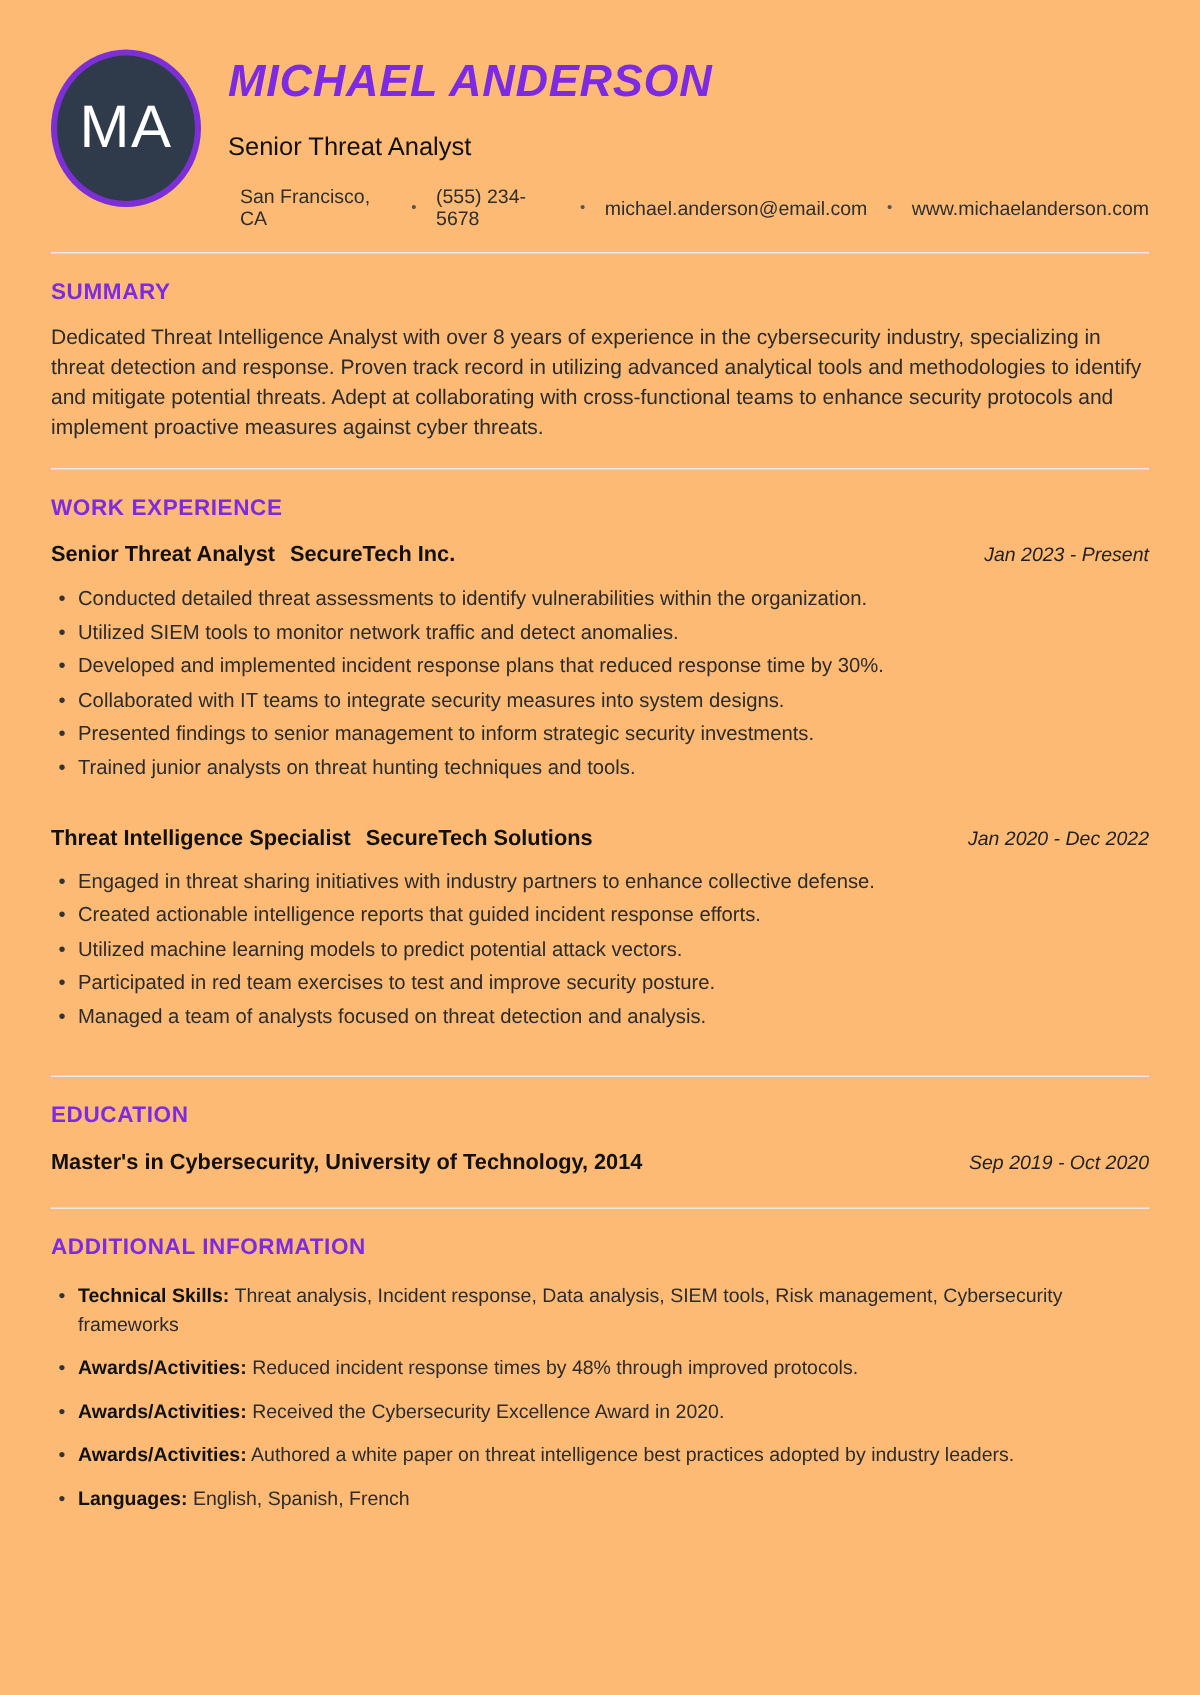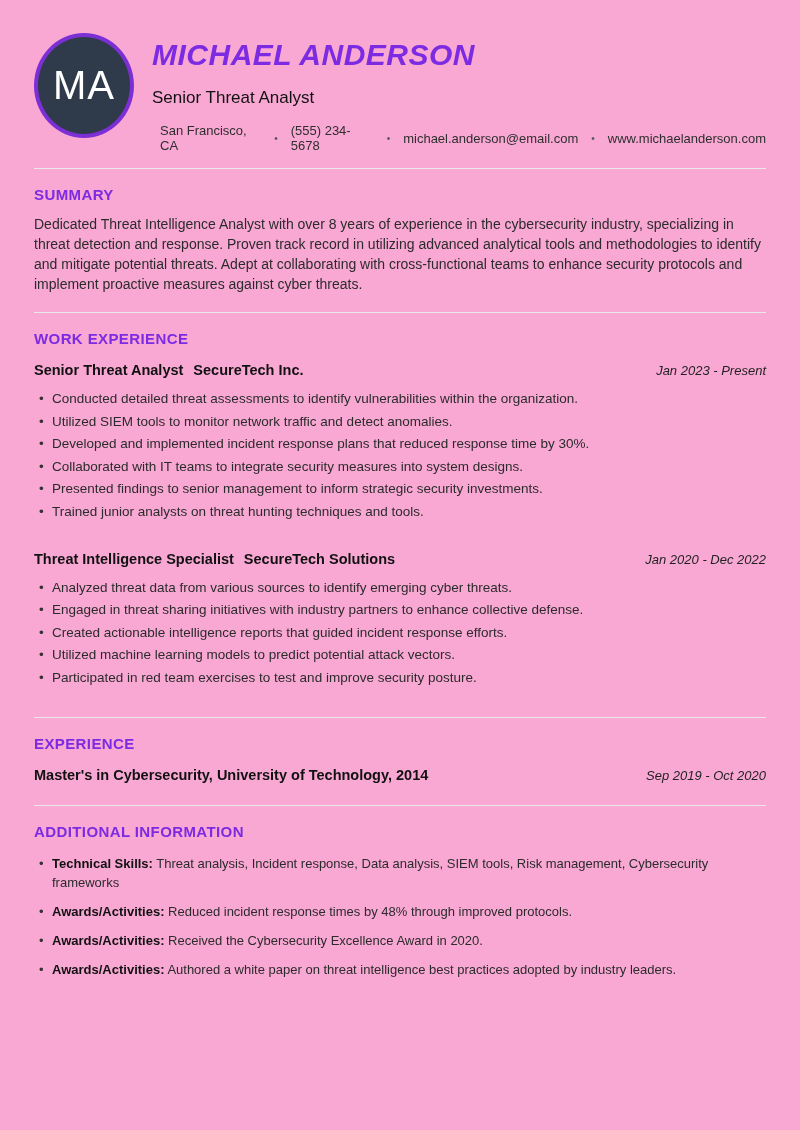--- a/index.html
+++ b/index.html
@@ -13,21 +13,21 @@
   * { margin: 0; padding: 0; box-sizing: border-box; }
   html, body { background: #ffffff; }
   body {
     font-family: "Liberation Sans", "DejaVu Sans", sans-serif;
     color: var(--text);
   }
   .page {
     width: 800px;
     min-height: 1130px;
     margin: 0 auto;
-    background: #f9a8d4;
+    background: #fdba74;
     padding: 33px 34px 40px 34px;
   }
 
   
   .header { display: flex; align-items: flex-start; }
   .avatar {
     width: 100px;
     height: 105px;
     flex: 0 0 100px;
     border-radius: 50%;
@@ -207,33 +207,33 @@
     </div>
 
     <div>
       <div class="job-header">
         <div class="job-left">
           <span>Threat Intelligence Specialist</span><span class="job-company">SecureTech Solutions</span>
         </div>
         <div class="job-dates">Jan 2020 - Dec 2022</div>
       </div>
       <ul class="bullets">
-        <li>Analyzed threat data from various sources to identify emerging cyber threats.</li>
         <li>Engaged in threat sharing initiatives with industry partners to enhance collective defense.</li>
         <li>Created actionable intelligence reports that guided incident response efforts.</li>
         <li>Utilized machine learning models to predict potential attack vectors.</li>
         <li>Participated in red team exercises to test and improve security posture.</li>
+        <li>Managed a team of analysts focused on threat detection and analysis.</li>
       </ul>
     </div>
   </div>
 
   <hr class="divider">
 
   <div class="section">
-    <div class="section-heading">EXPERIENCE</div>
+    <div class="section-heading">EDUCATION</div>
     <div class="edu-row">
       <div class="edu-degree">Master's in Cybersecurity, University of Technology, 2014</div>
       <div class="job-dates">Sep 2019 - Oct 2020</div>
     </div>
   </div>
 
   <hr class="divider">
 
   <div class="section">
     <div class="section-heading">ADDITIONAL INFORMATION</div>
@@ -247,16 +247,20 @@
         <span>Reduced incident response times by 48% through improved protocols.</span>
       </li>
       <li>
         <span class="info-label">Awards/Activities:</span>
         <span>Received the Cybersecurity Excellence Award in 2020.</span>
       </li>
       <li>
         <span class="info-label">Awards/Activities:</span>
         <span>Authored a white paper on threat intelligence best practices adopted by industry leaders.</span>
       </li>
+      <li>
+        <span class="info-label">Languages:</span>
+        <span>English,  Spanish,  French</span>
+      </li>
     </ul>
   </div>
 
 </div>
 
 </body></html>

